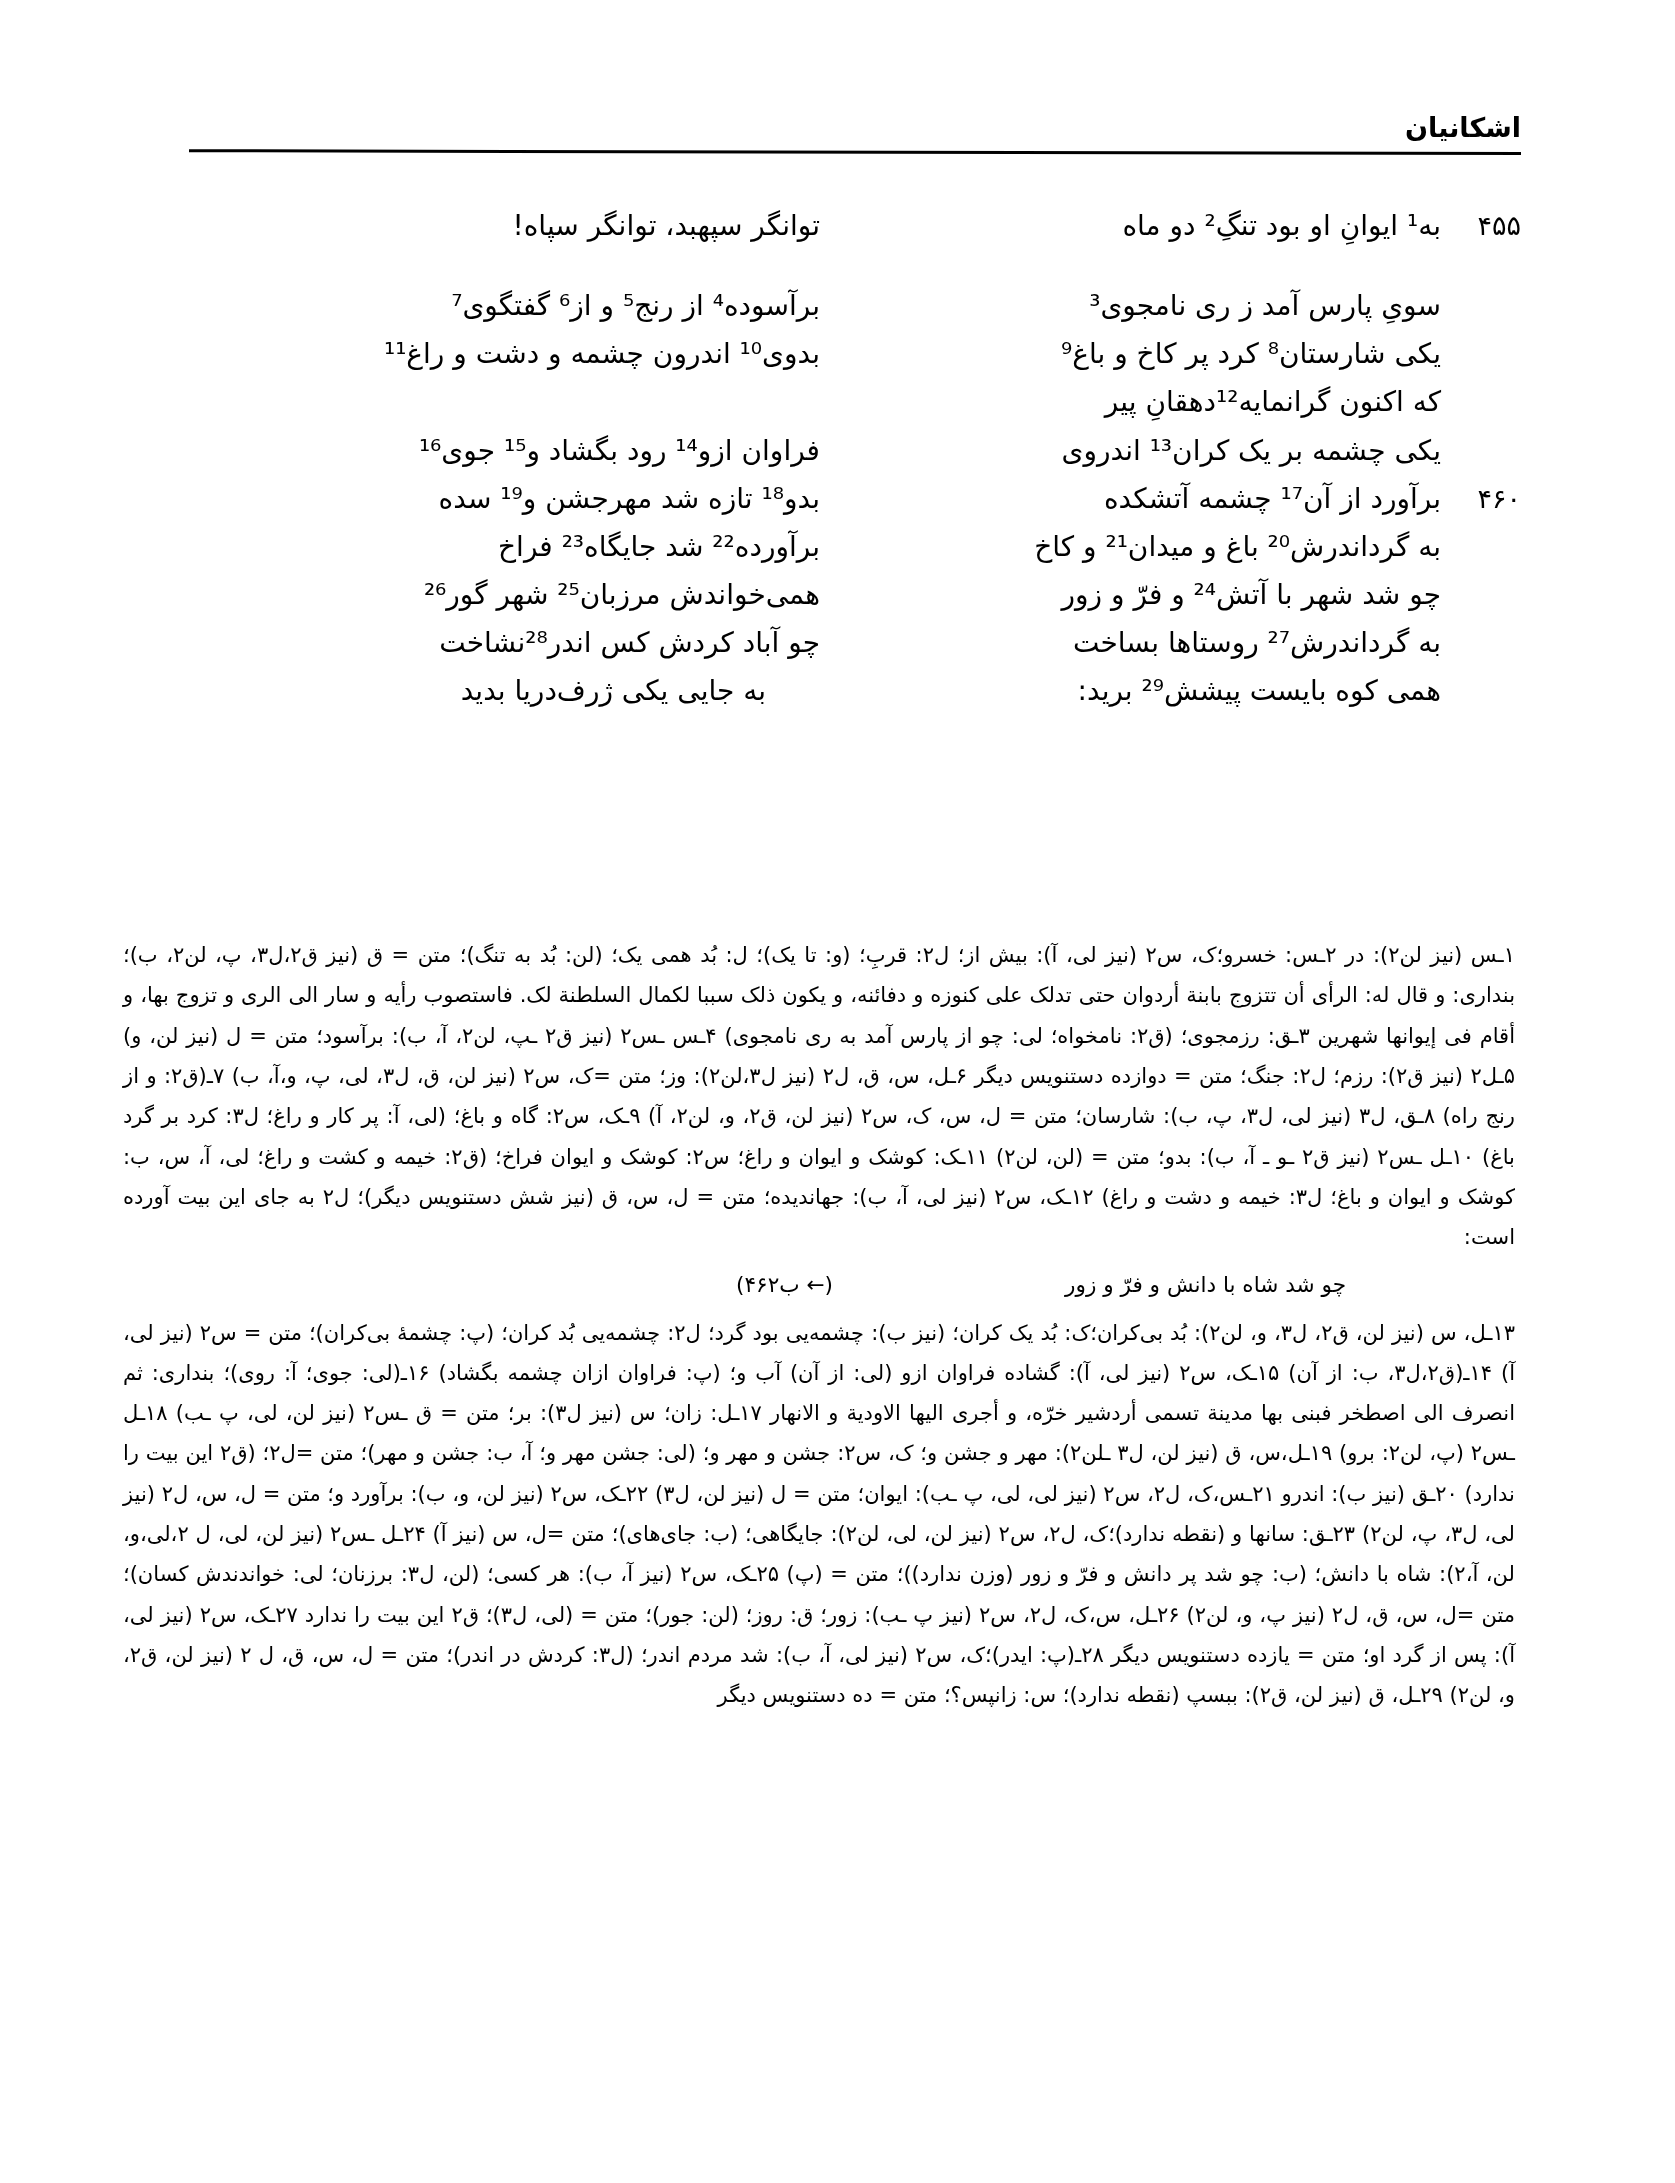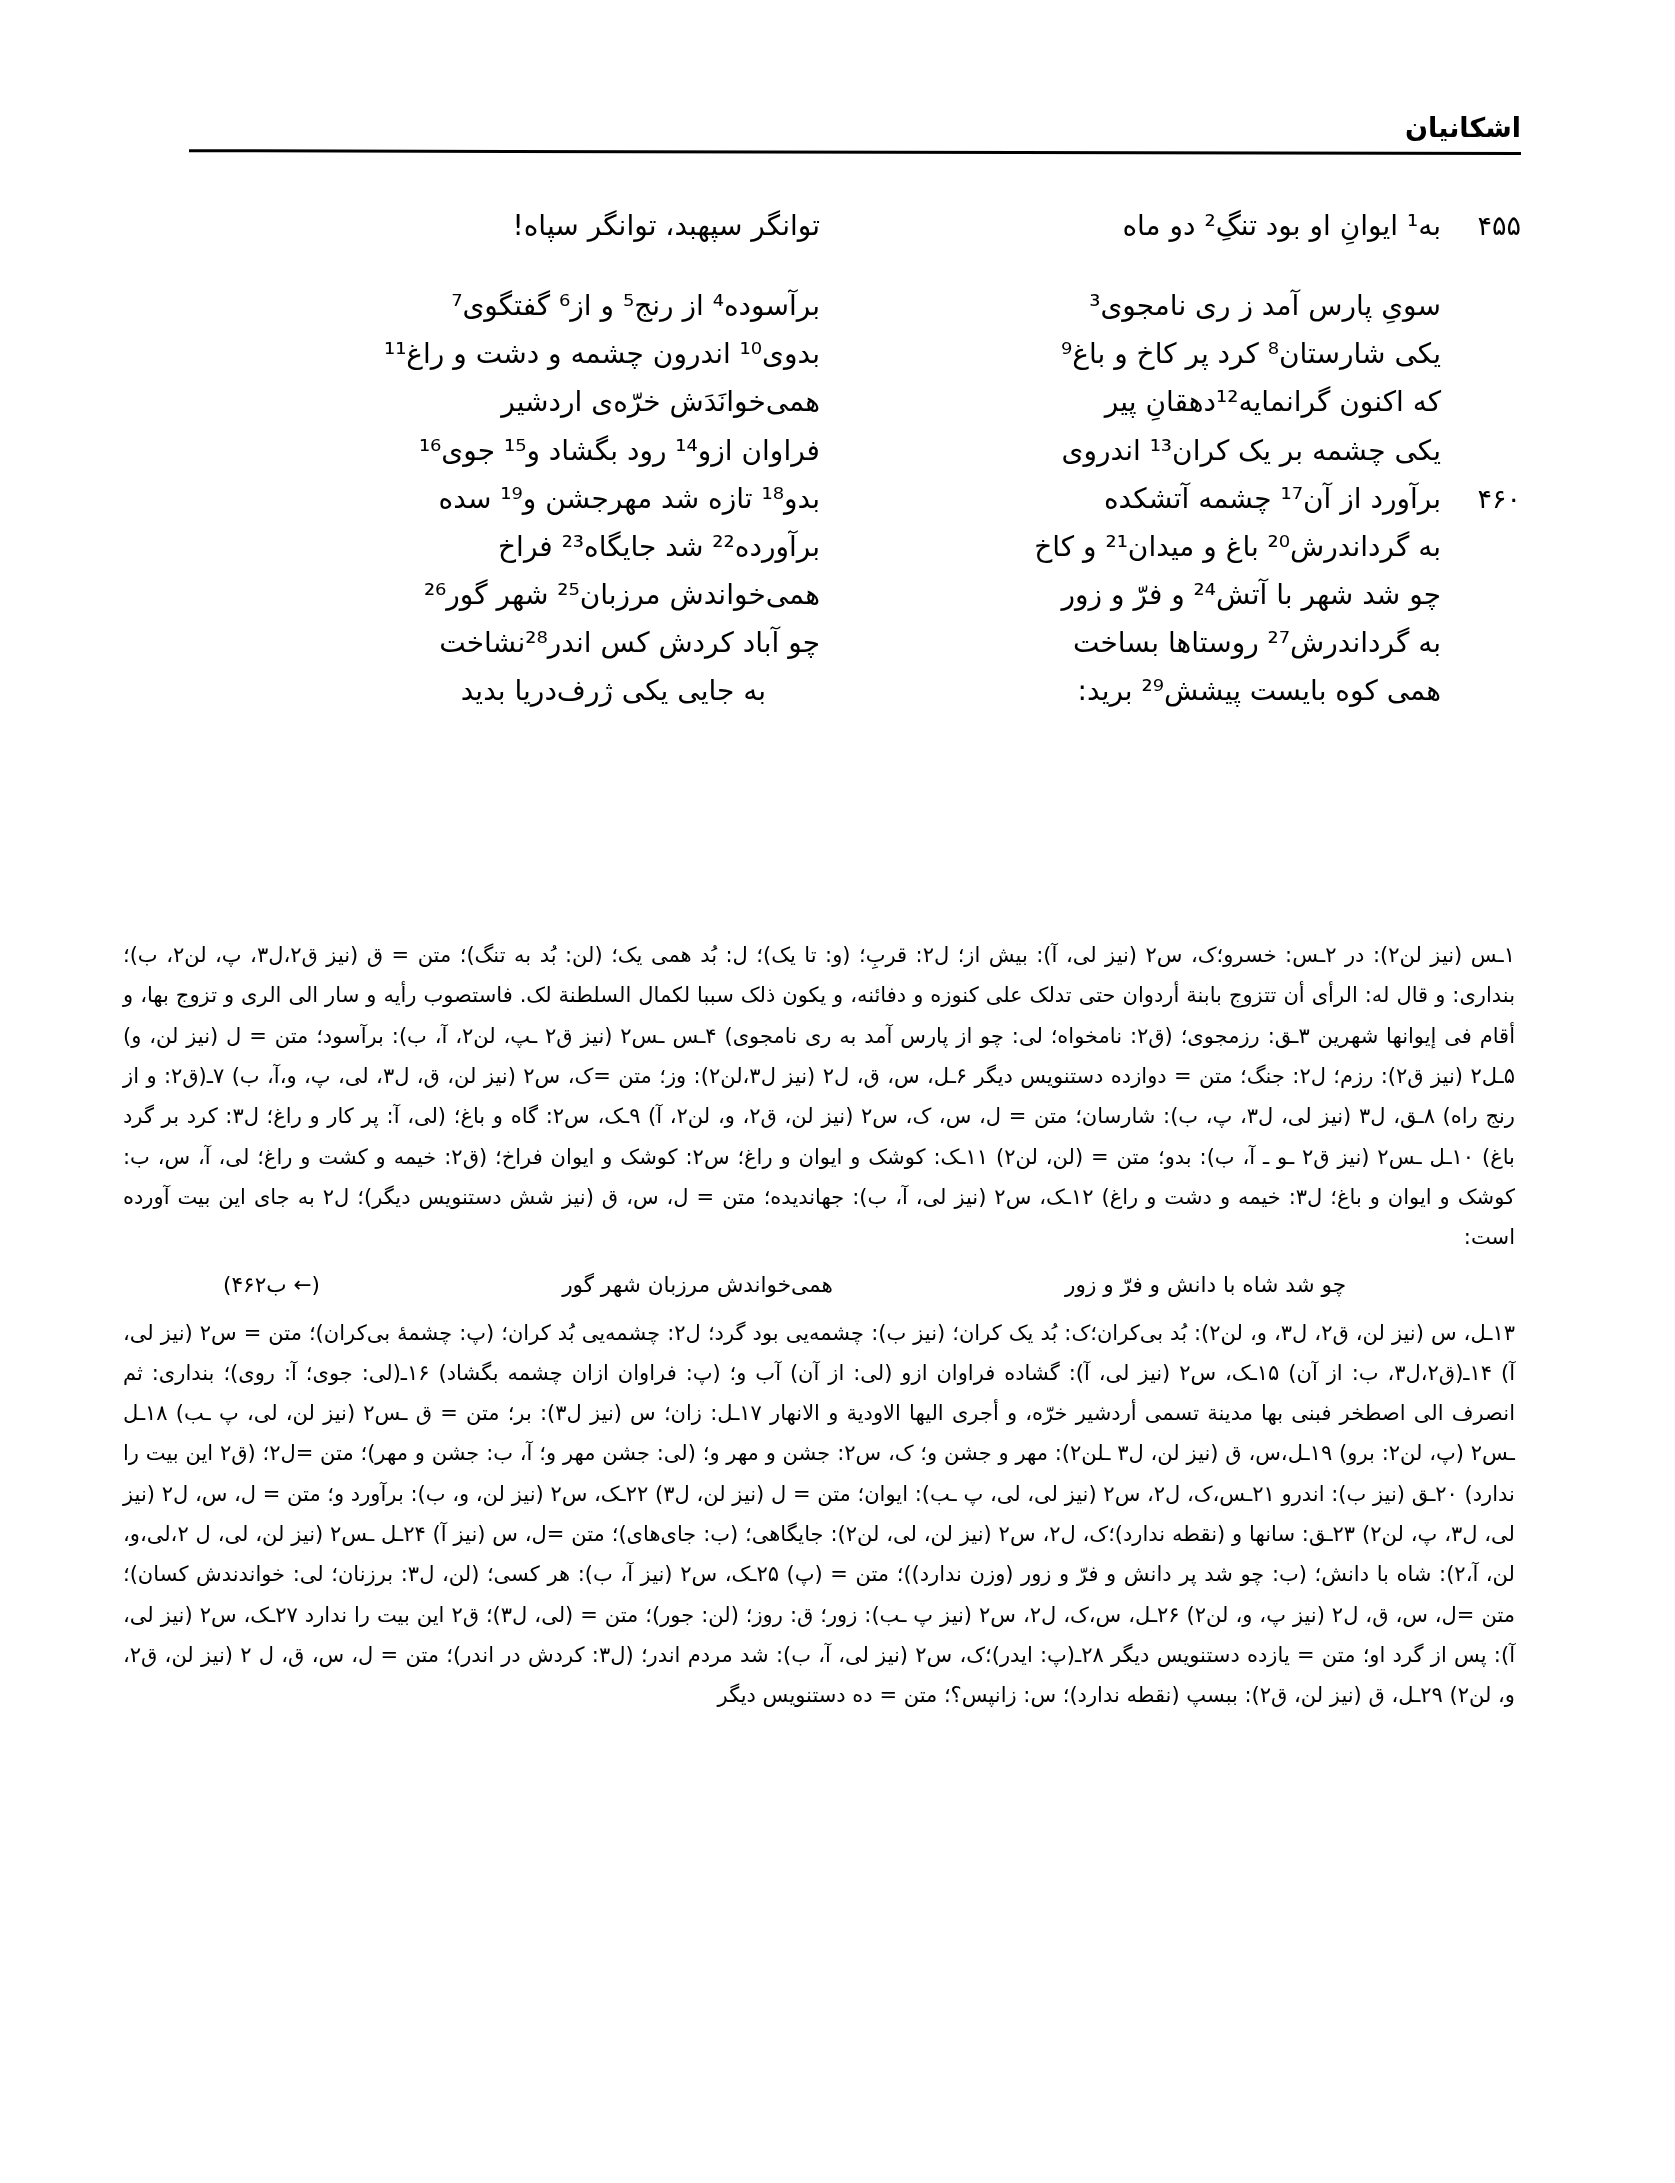--- a/index.html
+++ b/index.html
@@ -154,23 +154,20 @@
       <div class="hemistich second">
         <span>بدوی¹⁰ اندرون چشمه و دشت و راغ¹¹</span>
       </div>
     </div>
 
     <div class="couplet">
       <div class="vnum"></div>
       <div class="hemistich first">
         <span>که اکنون گرانمایه¹²دهقانِ پیر</span>
       </div>
-      <div class="hemistich second">
-        <span>همی‌خوانَدَش خرّه‌ی اردشیر</span>
-      </div>
     </div>
 
     <div class="couplet">
       <div class="vnum"></div>
       <div class="hemistich first">
         <span>یکی چشمه بر یک کران¹³ اندروی</span>
       </div>
       <div class="hemistich second">
         <span>فراوان ازو¹⁴ رود بگشاد و¹⁵ جوی¹⁶</span>
       </div>
@@ -226,21 +223,20 @@
       </div>
     </div>
 
   </div>
 
   <div class="apparatus">
     <p>۱ـس (نیز لن۲): در ۲ـس: خسرو؛ک، س۲ (نیز لی، آ): بیش از؛ ل۲: قربِ؛ (و: تا یک)؛ ل: بُد همی یک؛ (لن: بُد به تنگ)؛ متن = ق (نیز ق۲،ل۳، پ، لن۲، ب)؛ بنداری: و قال له: الرأی أن تتزوج بابنة أردوان حتی تدلک علی کنوزه و دفائنه، و یکون ذلک سببا لکمال السلطنة لک. فاستصوب رأیه و سار الی الری و تزوج بها، و أقام فی إیوانها شهرین  ۳ـق: رزمجوی؛ (ق۲: نامخواه؛ لی: چو از پارس آمد به ری نامجوی)  ۴ـس ـس۲ (نیز ق۲ ـپ، لن۲، آ، ب): برآسود؛ متن = ل (نیز لن، و)  ۵ـل۲ (نیز ق۲): رزم؛ ل۲: جنگ؛ متن = دوازده دستنویس دیگر  ۶ـل، س، ق، ل۲ (نیز ل۳،لن۲): وز؛ متن =ک، س۲ (نیز لن، ق، ل۳، لی، پ، و،آ، ب)  ۷ـ(ق۲: و از رنج راه)  ۸ـق، ل۳ (نیز لی، ل۳، پ، ب): شارسان؛ متن = ل، س، ک، س۲ (نیز لن، ق۲، و، لن۲، آ) ۹ـک، س۲: گاه و باغ؛ (لی، آ: پر کار و راغ؛ ل۳: کرد بر گرد باغ)  ۱۰ـل ـس۲ (نیز ق۲ ـو ـ آ، ب): بدو؛ متن = (لن، لن۲) ۱۱ـک: کوشک و ایوان و راغ؛ س۲: کوشک و ایوان فراخ؛ (ق۲: خیمه و کشت و راغ؛ لی، آ، س، ب: کوشک و ایوان و باغ؛ ل۳: خیمه و دشت و راغ)  ۱۲ـک، س۲ (نیز لی، آ، ب): جهاندیده؛ متن = ل، س، ق (نیز شش دستنویس دیگر)؛ ل۲ به جای این بیت آورده است:</p>
 
     <div class="inset-verse">
       <div class="iv-a">چو شد شاه با دانش و فرّ و زور</div>
-      <div class="iv-b">همی‌خواندش مرزبان شهر گور</div>
       <div class="iv-ref">(← ب۴۶۲)</div>
     </div>
 
     <p>۱۳ـل، س (نیز لن، ق۲، ل۳، و، لن۲): بُد بی‌کران؛ک: بُد یک کران؛ (نیز ب): چشمه‌یی بود گرد؛ ل۲: چشمه‌یی بُد کران؛ (پ: چشمهٔ بی‌کران)؛ متن = س۲ (نیز لی، آ)  ۱۴ـ(ق۲،ل۳، ب: از آن) ۱۵ـک، س۲ (نیز لی، آ): گشاده فراوان ازو (لی: از آن) آب و؛ (پ: فراوان ازان چشمه بگشاد)  ۱۶ـ(لی: جوی؛ آ: روی)؛ بنداری: ثم انصرف الی اصطخر فبنی بها مدینة تسمی أردشیر خرّه، و أجری الیها الاودیة و الانهار  ۱۷ـل: زان؛ س (نیز ل۳): بر؛ متن = ق ـس۲ (نیز لن، لی، پ ـب)  ۱۸ـل ـس۲ (پ، لن۲: برو)  ۱۹ـل،س، ق (نیز لن، ل۳ ـلن۲): مهر و جشن و؛ ک، س۲: جشن و مهر و؛ (لی: جشن مهر و؛ آ، ب: جشن و مهر)؛ متن =ل۲؛ (ق۲ این بیت را ندارد)  ۲۰ـق (نیز ب): اندرو  ۲۱ـس،ک، ل۲، س۲ (نیز لی، لی، پ ـب): ایوان؛ متن = ل (نیز لن، ل۳)  ۲۲ـک، س۲ (نیز لن، و، ب): برآورد و؛ متن = ل، س، ل۲ (نیز لی، ل۳، پ، لن۲)  ۲۳ـق: سانها و (نقطه ندارد)؛ک، ل۲، س۲ (نیز لن، لی، لن۲): جایگاهی؛ (ب: جای‌های)؛ متن =ل، س (نیز آ)  ۲۴ـل ـس۲ (نیز لن، لی، ل ۲،لی،و، لن، آ،۲): شاه با دانش؛ (ب: چو شد پر دانش و فرّ و زور (وزن ندارد))؛ متن = (پ)  ۲۵ـک، س۲ (نیز آ، ب): هر کسی؛ (لن، ل۳: برزنان؛ لی: خواندندش کسان)؛ متن =ل، س، ق، ل۲ (نیز پ، و، لن۲)  ۲۶ـل، س،ک، ل۲، س۲ (نیز پ ـب): زور؛ ق: روز؛ (لن: جور)؛ متن = (لی، ل۳)؛ ق۲ این بیت را ندارد  ۲۷ـک، س۲ (نیز لی، آ): پس از گرد او؛ متن = یازده دستنویس دیگر  ۲۸ـ(پ: ایدر)؛ک، س۲ (نیز لی، آ، ب): شد مردم اندر؛ (ل۳: کردش در اندر)؛ متن = ل، س، ق، ل ۲ (نیز لن، ق۲، و، لن۲)  ۲۹ـل، ق (نیز لن، ق۲): ببسپ (نقطه ندارد)؛ س: زانپس؟؛ متن = ده دستنویس دیگر</p>
   </div>
 
 
 </div>
 
 

